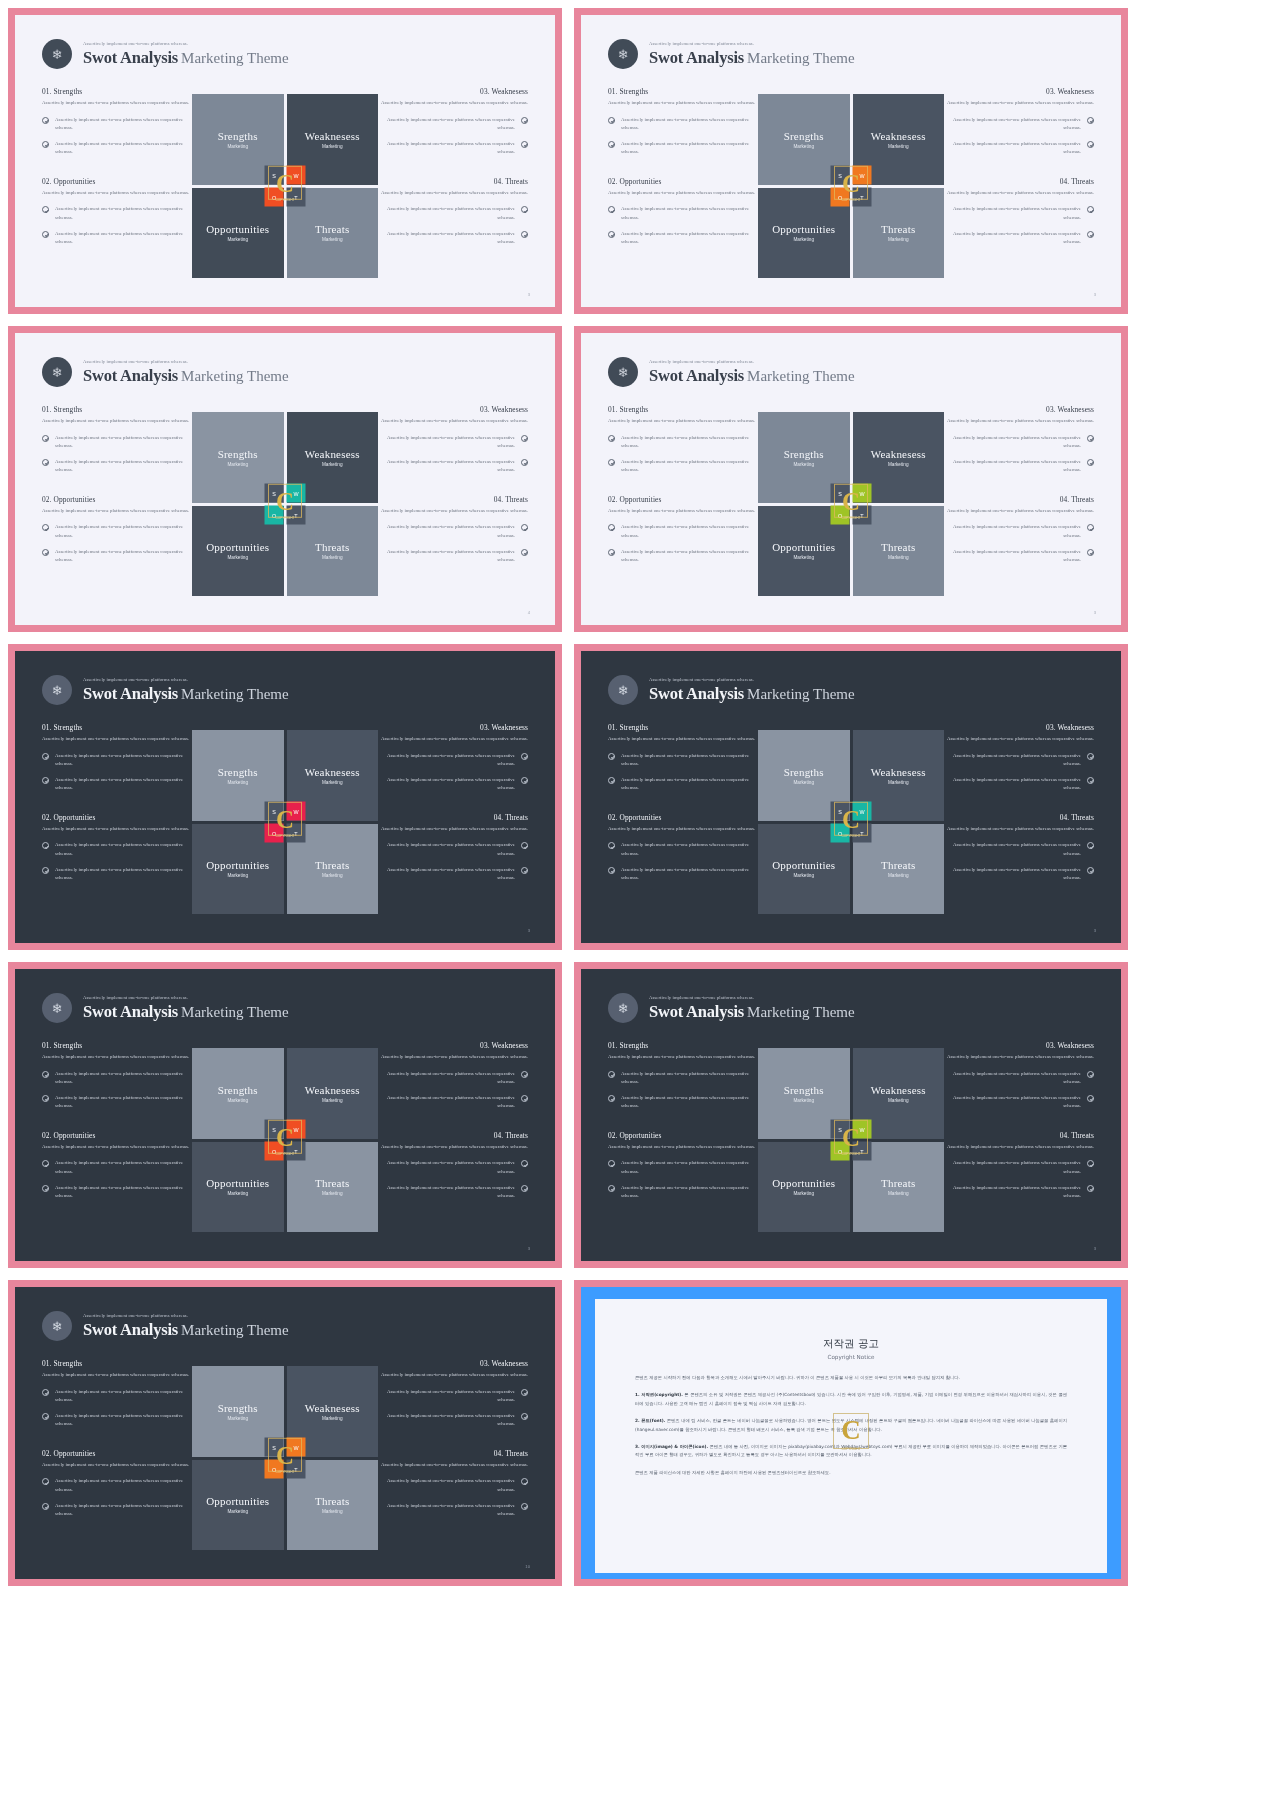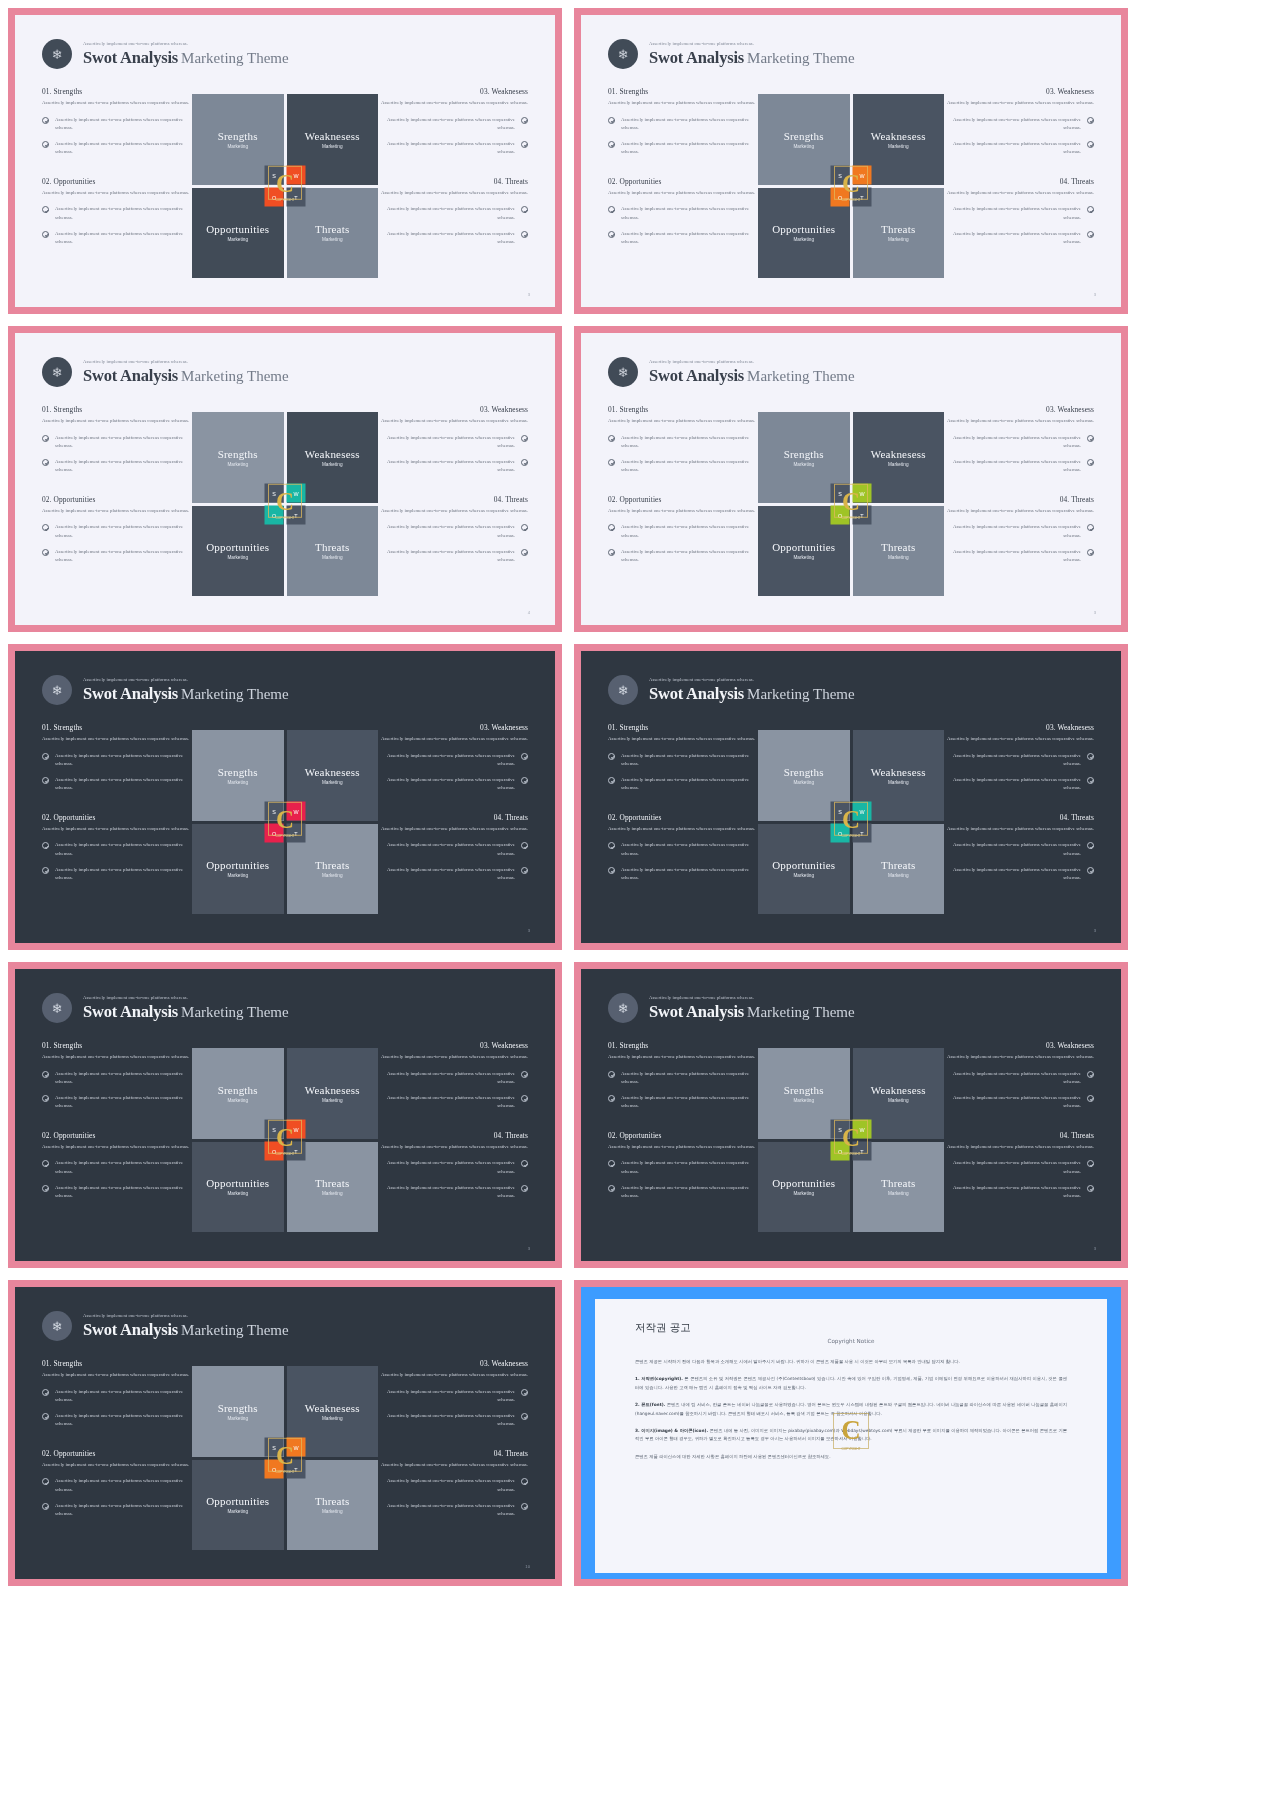--- a/index.html
+++ b/index.html
@@ -141,21 +141,21 @@
 
   
   .cslide {
     position: relative; width: 554px; height: 306px;
     border: 7px solid #e8869c; background: #3d9cff; overflow: hidden;
   }
   .cpaper {
     position: absolute; left: 14px; right: 14px; top: 12px; bottom: 6px;
     background: #f4f5fb; padding: 22px 40px 0 40px;
   }
-  .ctitle { text-align: left; font-family: "DejaVu Sans", sans-serif; font-size: 10.5px; color: #2f3741; }
+  .ctitle { text-align: center; font-family: "DejaVu Sans", sans-serif; font-size: 10.5px; color: #2f3741; margin-top: 16px; }
   .csub { text-align: center; font-family: "DejaVu Sans", sans-serif; font-size: 5.6px; color: #6b7280; margin-top: 3px; }
   .cbody { margin-top: 14px; font-family: "DejaVu Sans", sans-serif; font-size: 4.3px; line-height: 1.95; color: #4b5563; }
   .cbody p { margin-bottom: 9px; text-align: justify; }
   .cbody b { color: #2f3741; }
   .cwmark {
     position: absolute; left: 50%; top: 48%; transform: translate(-50%,-50%);
     width: 42px; height: 42px; display: flex; align-items: center; justify-content: center;
     pointer-events: none; z-index: 3;
   }
   .cwmark .wbox { width: 36px; height: 36px; border: .8px solid rgba(190,160,70,.6);

